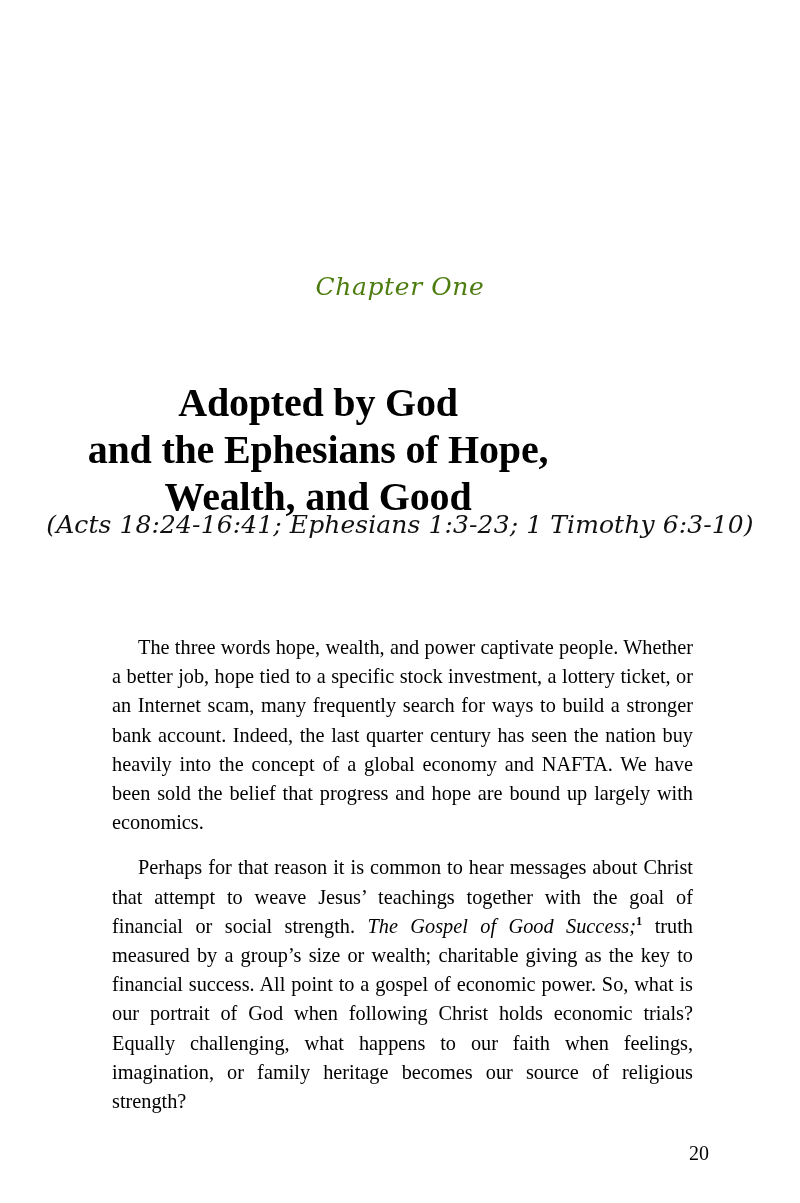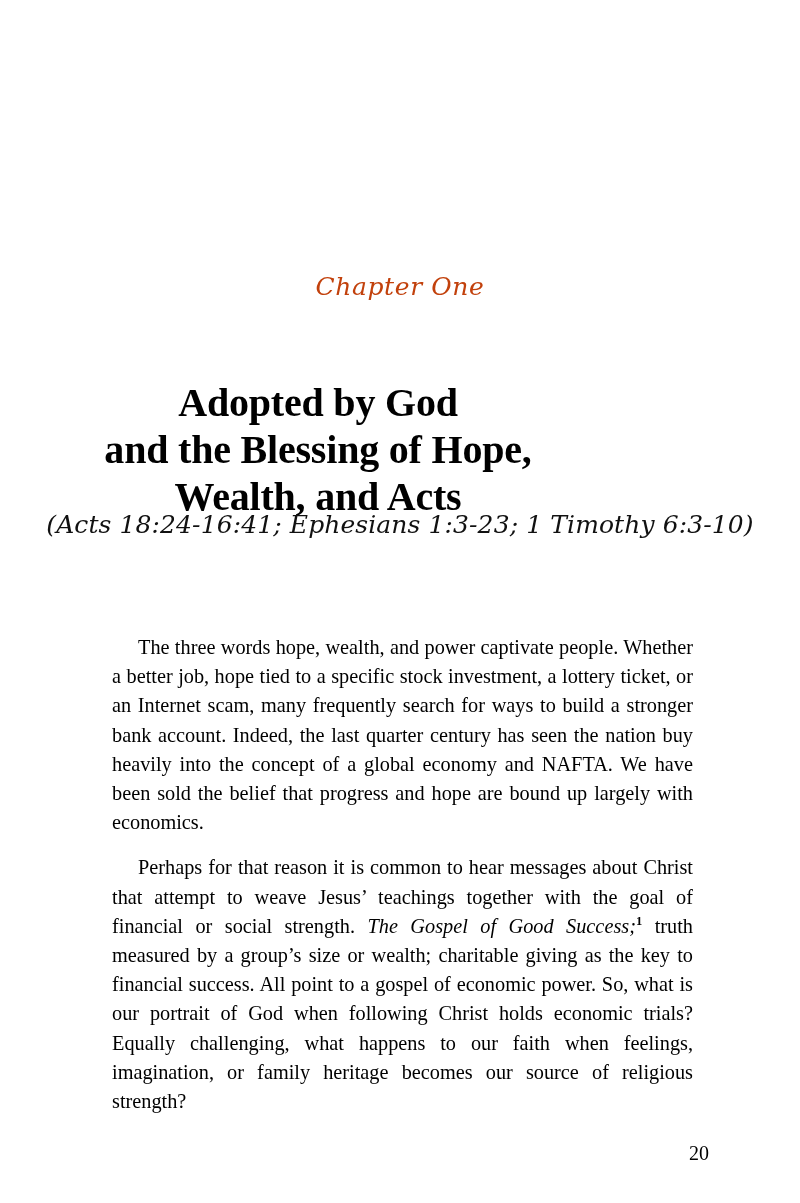--- a/index.html
+++ b/index.html
@@ -30,21 +30,21 @@
     top: 274px;
     left: 0;
     width: 800px;
     text-align: center;
     font-family: "DejaVu Serif", "Liberation Serif", serif;
     font-style: italic;
     font-weight: 400;
     font-size: 25px;
     letter-spacing: 0.6px;
     line-height: 1;
-    color: #c2410c;
+    color: #4d7c0f;
   }
 
   
   .chapter-title {
     position: absolute;
     top: 352px;
     left: 0;
     width: 636px;
     text-align: center;
     font-family: "Liberation Serif", "DejaVu Serif", serif;
@@ -119,22 +119,22 @@
 </style>
 </head>
 <body>
 
 <div class="page">
 
   <div class="chapter-label">Chapter One</div>
 
   <h1 class="chapter-title">
     <span class="tline">Adopted by God</span>
-    <span class="tline">and the Blessing of Hope,</span>
-    <span class="tline">Wealth, and Acts</span>
+    <span class="tline">and the Ephesians of Hope,</span>
+    <span class="tline">Wealth, and Good</span>
   </h1>
 
   <div class="scripture-ref">(Acts 18:24-16:41; Ephesians 1:3-23; 1 Timothy 6:3-10)</div>
 
   <div class="body-copy">
     <p>The three words hope, wealth, and power captivate people. Whether a better job, hope tied to a specific stock investment, a lottery ticket, or an Internet scam, many frequently search for ways to build a stronger bank account. Indeed, the last quarter century has seen the nation buy heavily into the concept of a global economy and NAFTA. We have been sold the belief that progress and hope are bound up largely with economics.</p>
     <p><span>Perhaps for that reason it is common to hear messages about Christ that attempt to weave Jesus’ teachings together with the goal of financial or social strength. </span><em>The Gospel of Good Success</em><em>;</em><sup class="footnote-marker">1</sup><span> truth measured by a group’s size or wealth; charitable giving as the key to financial success. All point to a gospel of economic power. So, what is our portrait of God when following Christ holds economic trials? Equally challenging, what happens to our faith when feelings, imagination, or family heritage becomes our source of religious strength?</span></p>
   </div>
 
   <div class="page-number">20</div>

